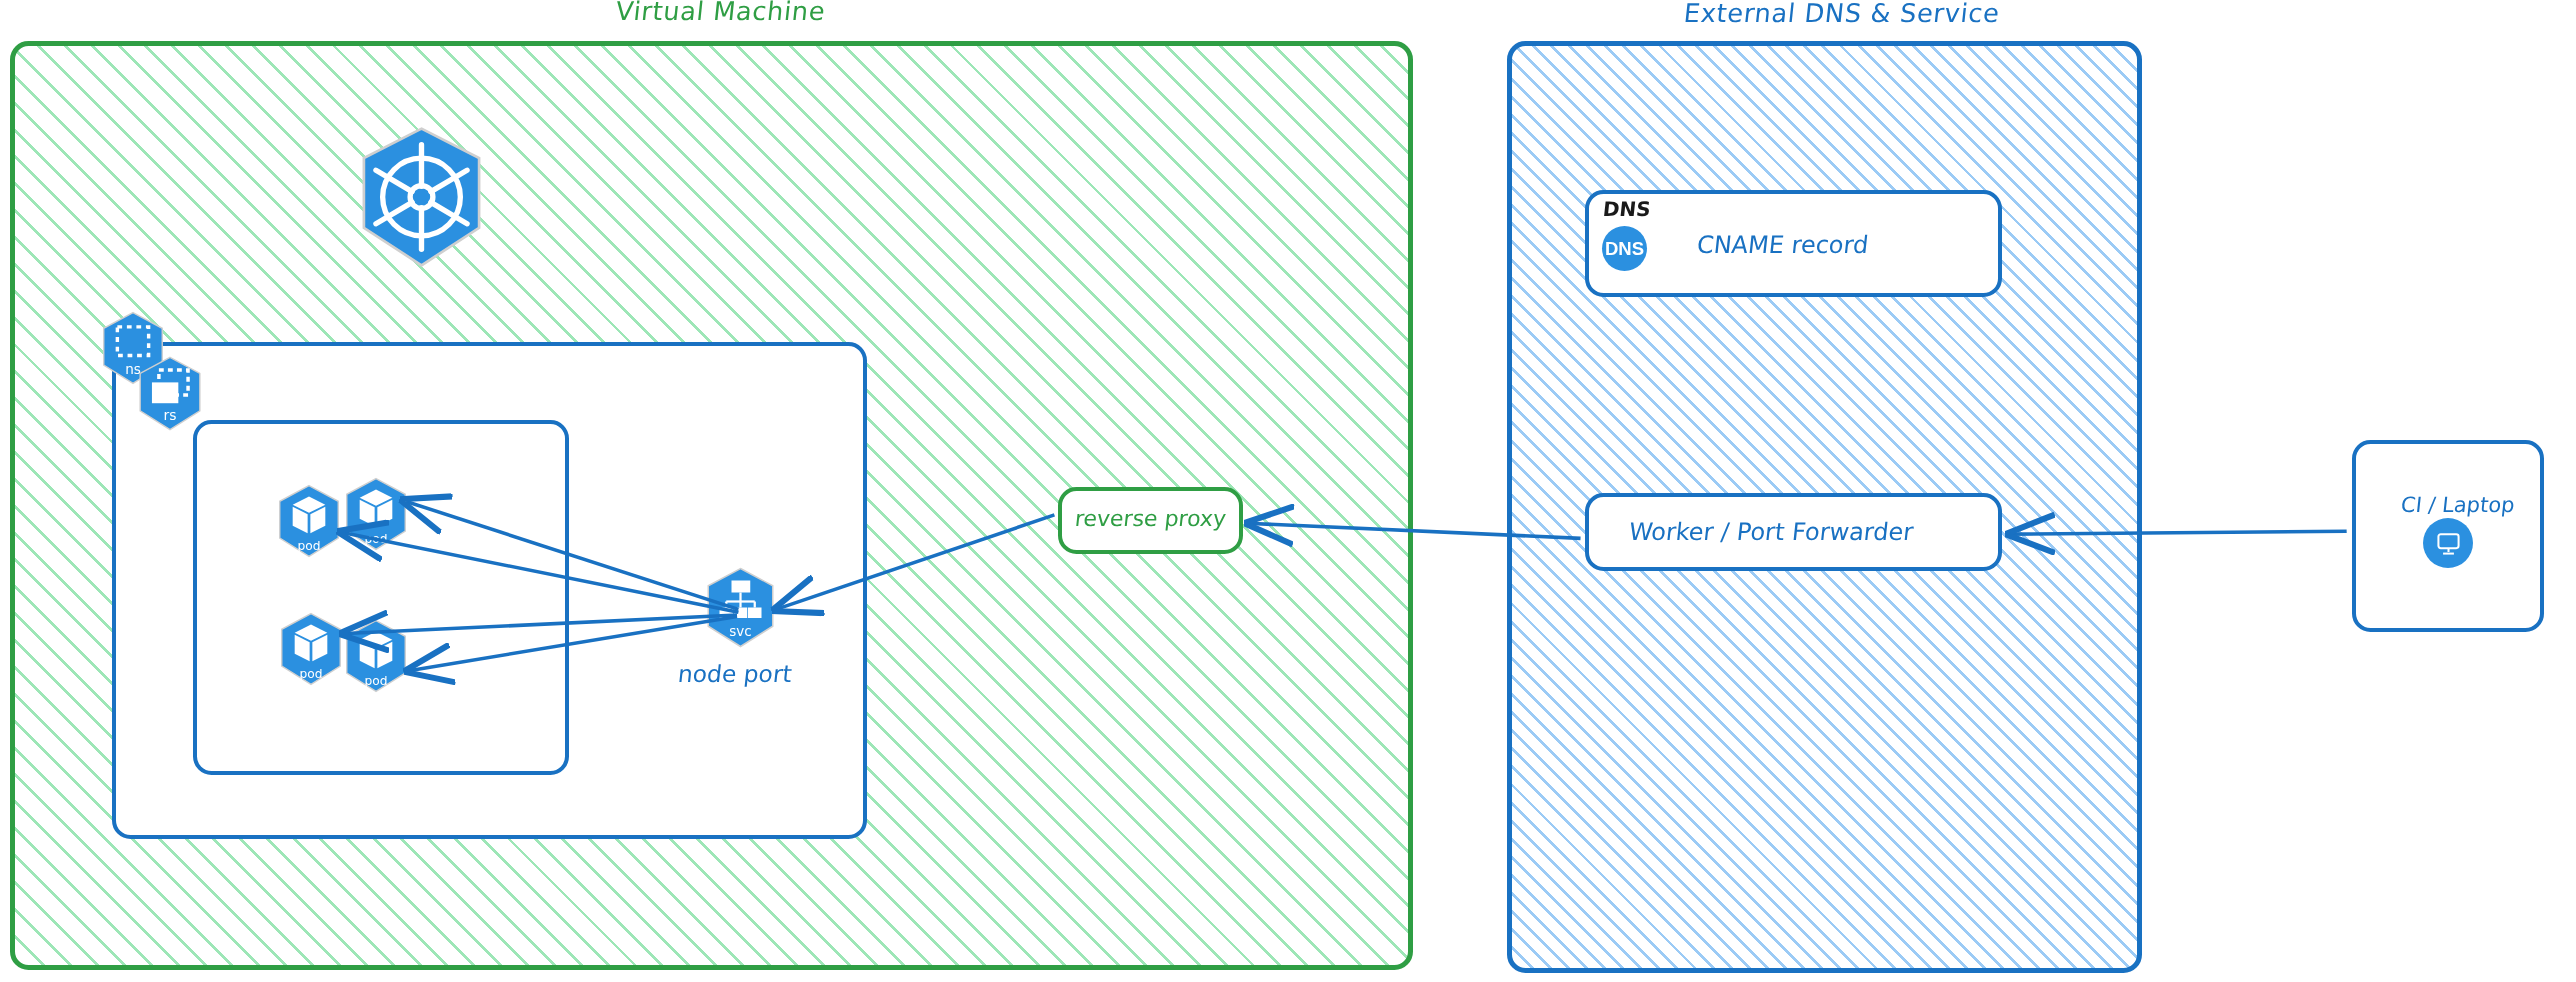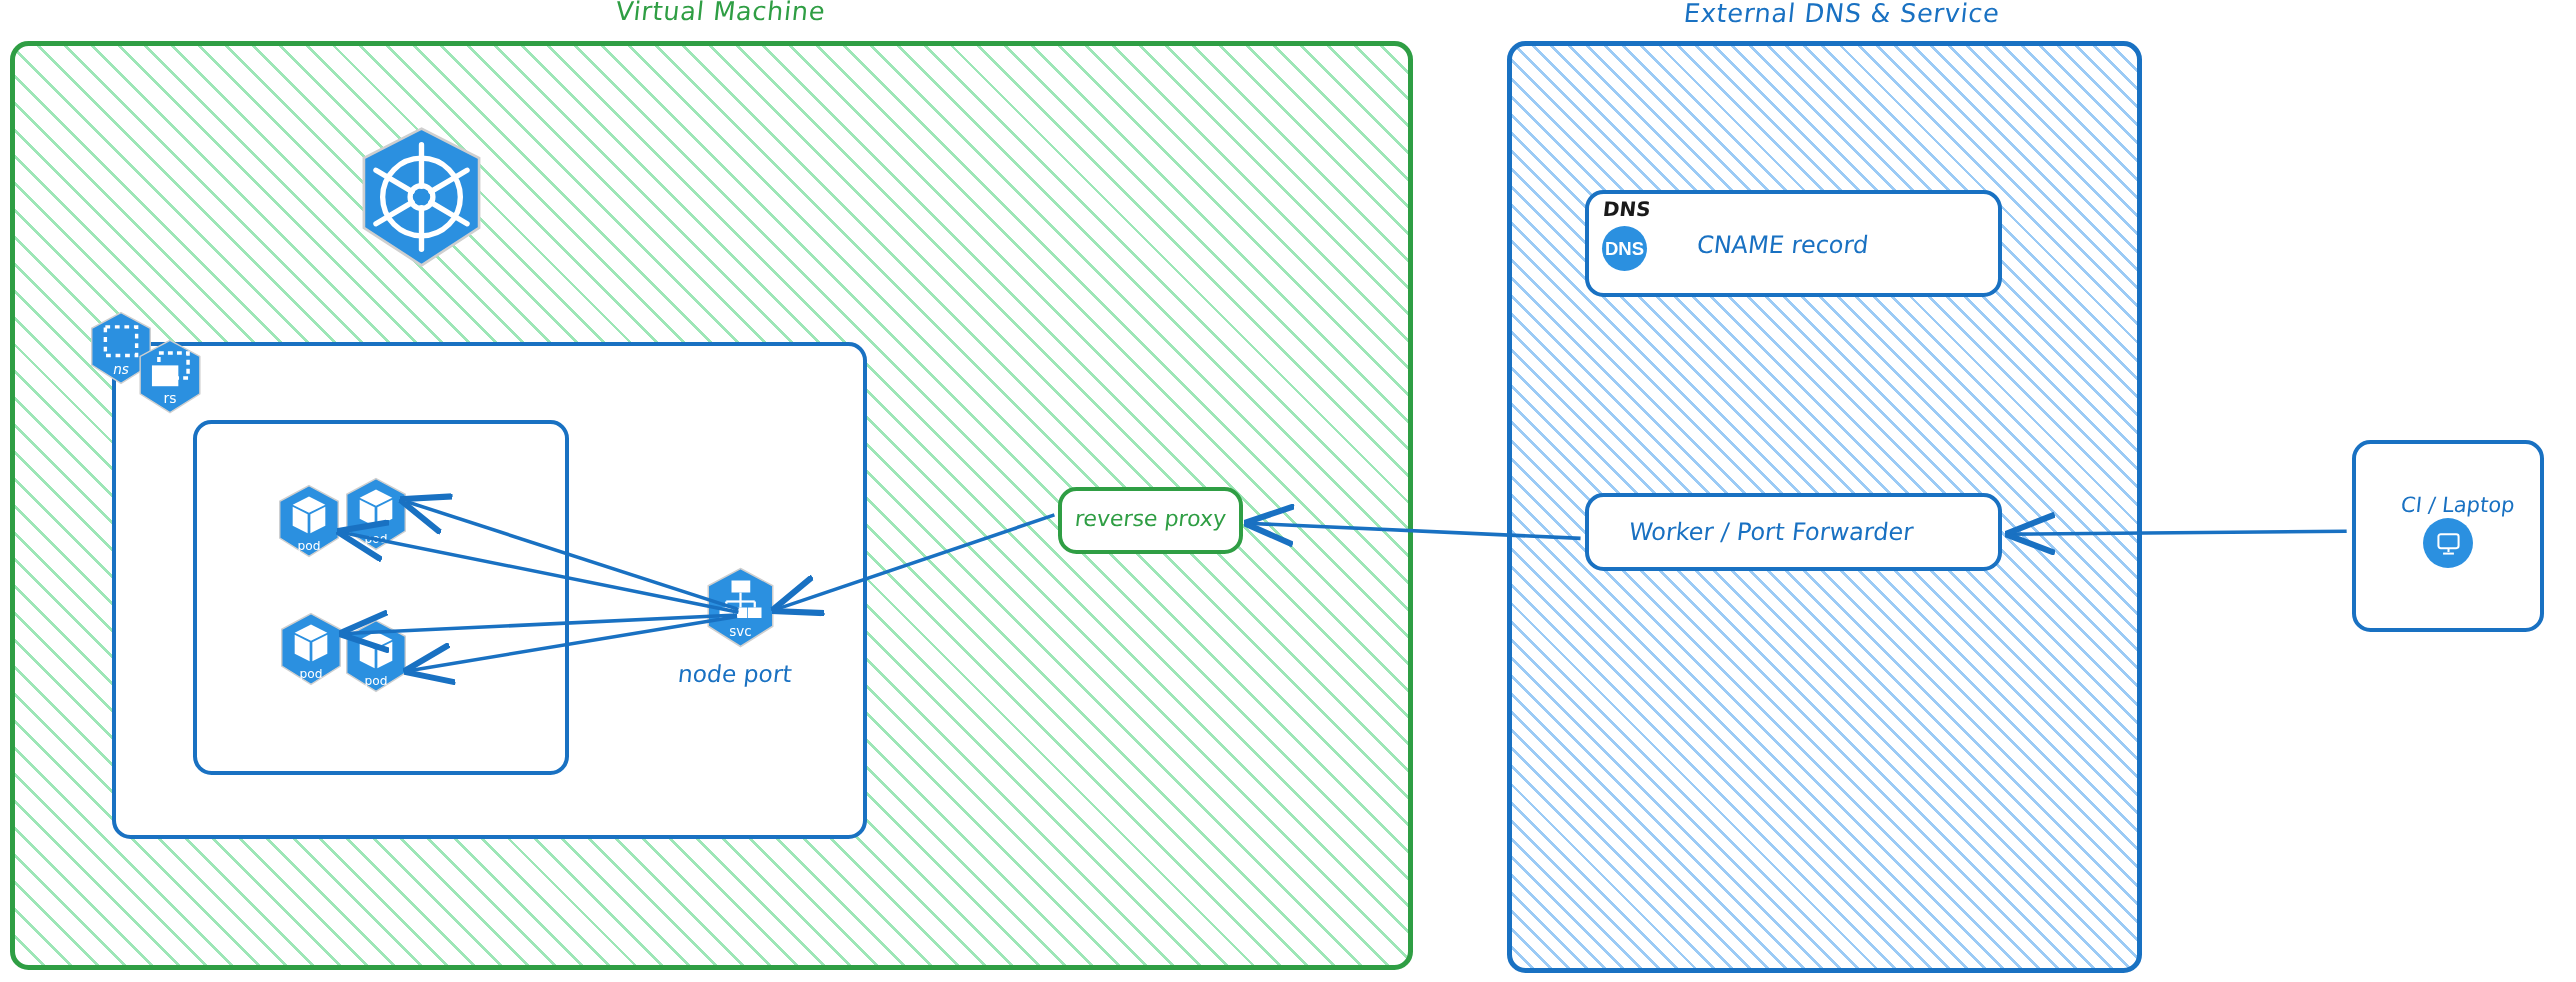--- a/index.html
+++ b/index.html
@@ -107,22 +107,22 @@
   .rproxy-label { left: 1075px; top: 506px;  font-size: 22px; }
   .nodeport-label { left: 678px; top: 660px; font-size: 23.4px; }
 
   
   .k8s {
     position: absolute;
   }
   .k8s svg { display: block; overflow: visible; }
 
   .icon-k8s-logo { left: 354px; top: 126px;  width: 135px; height: 142px; }
-  .icon-ns       { left: 87px; top: 311px;  width: 68px;  height: 74px; font-style: italic; }
-  .icon-rs       { left: 135px; top: 339px;  width: 70px;  height: 75px; text-decoration: underline; }
+  .icon-ns       { left: 99px; top: 311px;  width: 68px;  height: 74px; }
+  .icon-rs       { left: 135px; top: 356px;  width: 70px;  height: 75px; text-decoration: underline; }
   .icon-pod-1    { left: 275px; top: 484px;  width: 68px;  height: 74px; }
   .icon-pod-2    { left: 342px; top: 477px;  width: 68px;  height: 74px; }
   .icon-pod-3    { left: 277px; top: 612px;  width: 68px;  height: 74px; }
   .icon-pod-4    { left: 342px; top: 619px;  width: 68px;  height: 74px; }
   .icon-svc      { left: 703px; top: 567px;  width: 75px; height: 81px; text-decoration: underline; }
 
   .dns-circle {
     position: absolute;
     left: 1602px;
     top: 226px;

